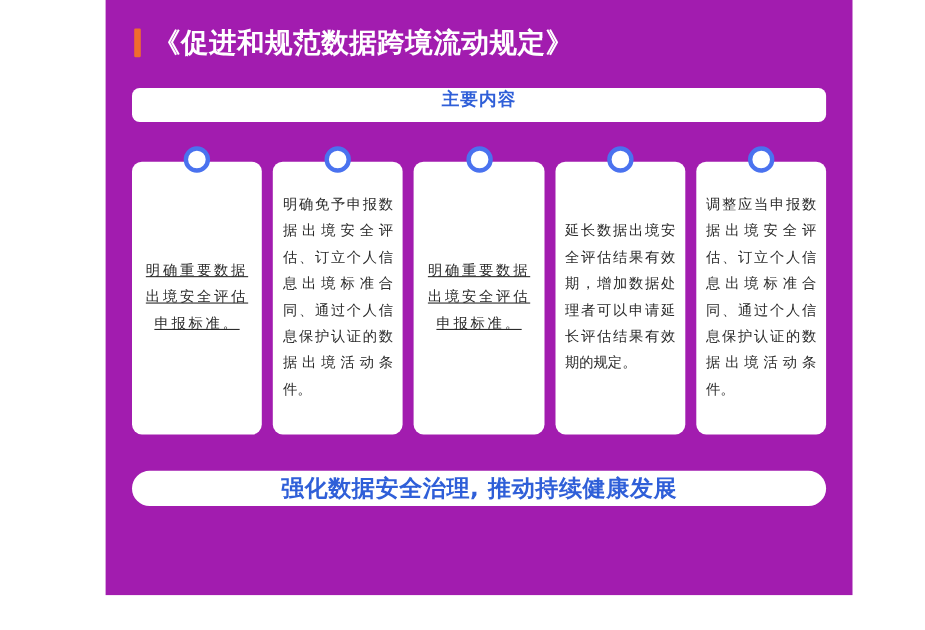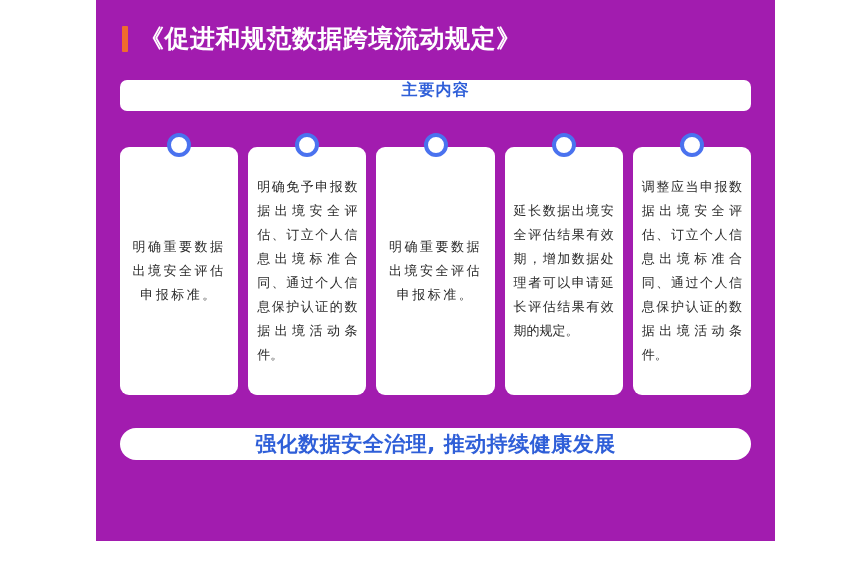--- a/index.html
+++ b/index.html
@@ -128,20 +128,21 @@
     text-align: justify;
     text-align-last: left;
     word-break: break-all;
     width: 100%;
   }
   
   .card-text.sparse {
     text-align: center;
     text-align-last: center;
     letter-spacing: 2.5px;
+    text-decoration: underline;
   }
 
   
   .footer-bar {
     position: absolute;
     left: 24px;
     top: 428px;
     width: 631px;
     height: 32px;
     background: #ffffff;

